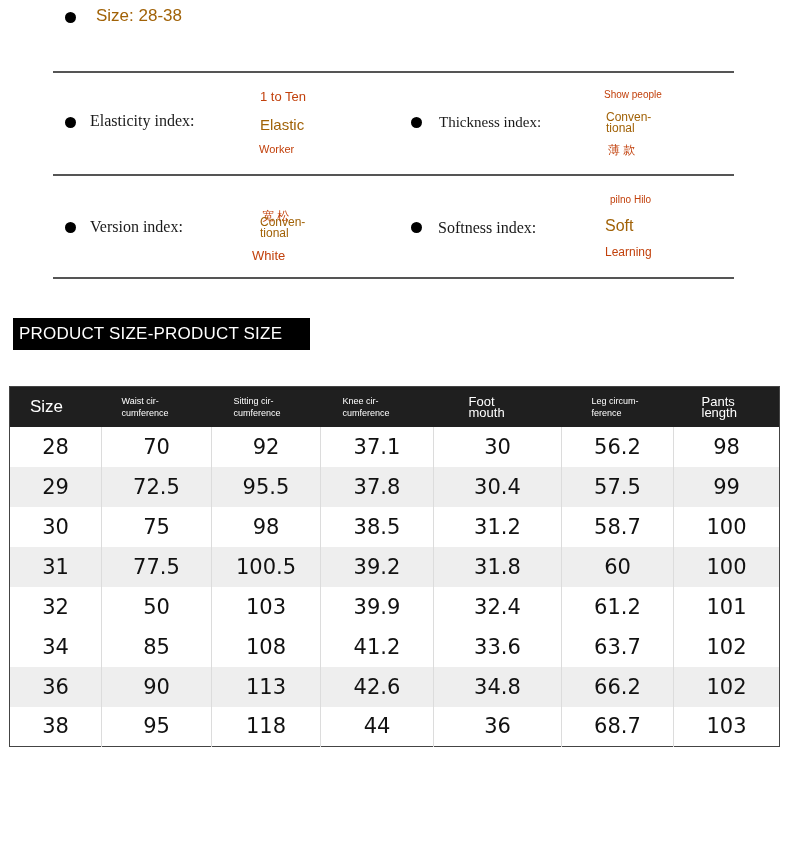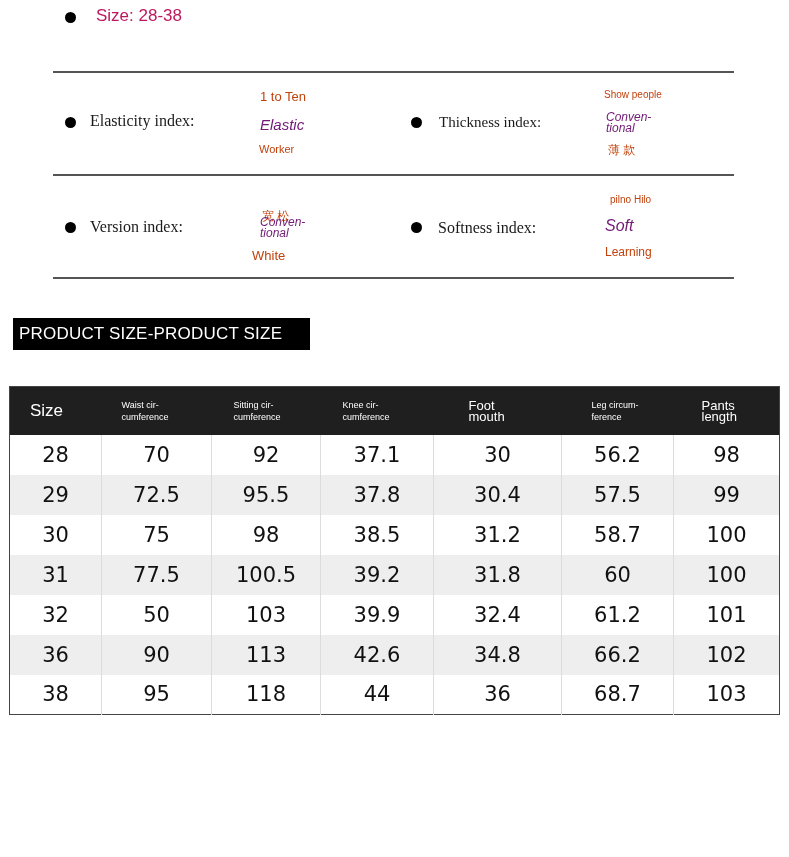--- a/index.html
+++ b/index.html
@@ -2,41 +2,41 @@
 <html><head>
   <meta charset="utf-8">
   <style>
     * { box-sizing: border-box; margin: 0; padding: 0; }
     html, body { width: 789px; height: 857px; background: #ffffff; overflow: hidden; }
     body { position: relative; font-family: "Liberation Sans", sans-serif; color: #111; }
 
     .bullet { position: absolute; width: 11px; height: 11px; border-radius: 50%; background: #000; }
     .abs { position: absolute; white-space: nowrap; }
 
-    .size-line { position: absolute; left: 96px; top: 6px; font-size: 17px; color: #be185d; }
+    .size-line { position: absolute; left: 96px; top: 6px; font-size: 17px; color: #a16207; }
 
     .hr { position: absolute; left: 53px; width: 681px; height: 2px; background: #555; }
 
     .attr-label { font-size: 16px; color: #1a1a1a; font-family: Liberation Serif, serif; }
-    .attr-value { font-size: 15px; color: #701a75; font-style: italic; }
+    .attr-value { font-size: 15px; color: #a16207; }
     .attr-value.small { font-size: 12px; line-height: 11px; }
     .ghost { color: #c2410c; font-size: 13px; }
     .ghost.small { font-size: 10px; }
 
     .section-title {
       position: absolute; left: 13px; top: 318px; width: 297px; height: 32px;
       background: #000; color: #fff; font-size: 17px; padding: 6px 17px 0 6px; letter-spacing: 0.2px;
     }
 
     .size-table {
       position: absolute; left: 9px; top: 386px; width: 770px;
       border: 1px solid #444; border-collapse: collapse; table-layout: fixed;
     }
     .size-table th {
-      background: #1f1f1f; color: #fff; height: 48px; font-weight: normal;
+      background: #1f1f1f; color: #fff; height: 40px; font-weight: normal;
       text-align: left; vertical-align: middle; padding-left: 20px; line-height: 11px;
     }
     .size-table th.big { font-size: 17px; }
     .size-table th.mid { font-size: 13px; line-height: 11px; }
     .size-table th.tiny { font-size: 9px; line-height: 12px; }
     .size-table td {
       font-family: "DejaVu Sans", sans-serif; font-size: 21px; color: #111;
       text-align: center; height: 40px; border-left: 1px solid #dcdcdc;
     }
     .size-table td:first-child { border-left: none; }
@@ -154,20 +154,29 @@
     </tr>
     <tr>
       <td>32</td>
       <td>50</td>
       <td>103</td>
       <td>39.9</td>
       <td>32.4</td>
       <td>61.2</td>
       <td>101</td>
     </tr>
+    <tr>
+      <td>34</td>
+      <td>85</td>
+      <td>108</td>
+      <td>41.2</td>
+      <td>33.6</td>
+      <td>63.7</td>
+      <td>102</td>
+    </tr>
     <tr class="alt">
       <td>36</td>
       <td>90</td>
       <td>113</td>
       <td>42.6</td>
       <td>34.8</td>
       <td>66.2</td>
       <td>102</td>
     </tr>
     <tr>

